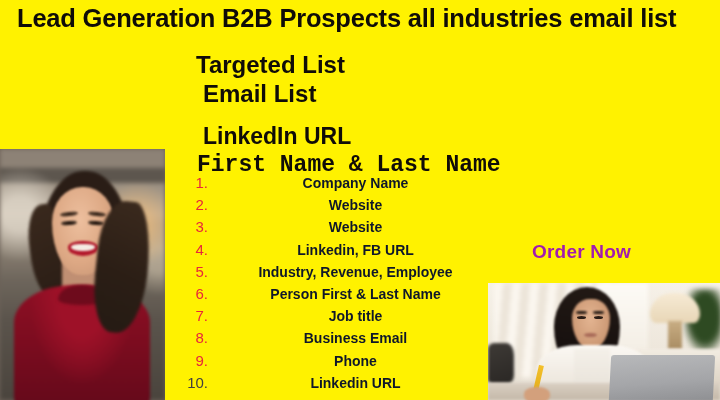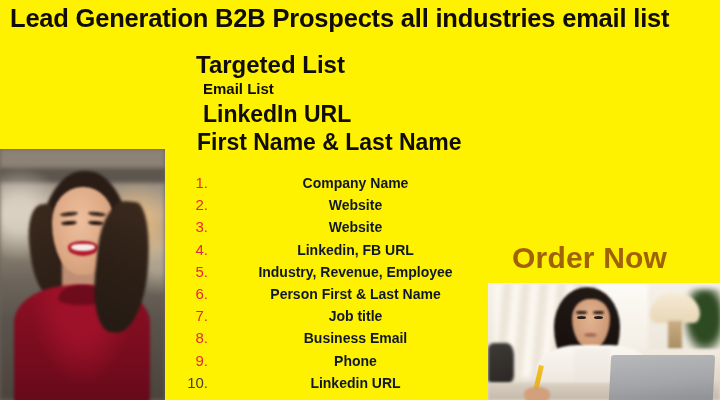--- a/index.html
+++ b/index.html
@@ -17,21 +17,21 @@
     position: relative;
     width: 720px;
     height: 400px;
     background: #FFF200;
     overflow: hidden;
   }
 
   
   #title {
     position: absolute;
-    left: 10px;
+    left: 17px;
     top: 2px;
     width: 690px;
     font-size: 25.5px;
     font-weight: bold;
     color: #100C08;
     letter-spacing: -0.2px;
     line-height: 32px;
     white-space: nowrap;
   }
 
@@ -42,23 +42,23 @@
     top: 52px;
     width: 330px;
   }
   .hdr {
     color: #100C08;
     font-weight: bold;
     line-height: 1.05;
     white-space: nowrap;
   }
   .hdr-1 { font-size: 24px; padding-left: 6px; margin-bottom: 4px; }
-  .hdr-2 { font-size: 15px; padding-left: 13px; margin-bottom: 5px; }
+  .hdr-2 { font-size: 24px; padding-left: 13px; margin-bottom: 18px; }
   .hdr-3 { font-size: 23px; padding-left: 13px; margin-bottom: 4px; }
-  .hdr-4 { font-size: 23px; padding-left: 7px; }
+  .hdr-4 { font-size: 23px; padding-left: 7px; font-family: Liberation Mono, monospace; }
 
   
   #list {
     position: absolute;
     left: 168px;
     top: 174px;
     width: 345px;
   }
   .row {
     display: flex;
@@ -79,25 +79,25 @@
     font-size: 14px;
     font-weight: bold;
     color: #0f172a;
     white-space: nowrap;
     padding-right: 10px;
   }
 
   
   #order-now {
     position: absolute;
-    left: 512px;
+    left: 532px;
     top: 241px;
-    font-size: 30px;
+    font-size: 19px;
     font-weight: bold;
-    color: #a16207;
+    color: #a21caf;
     white-space: nowrap;
     letter-spacing: 0.2px;
   }
 
   
   #photo-left {
     position: absolute;
     left: 0px;
     top: 149px;
     width: 165px;

